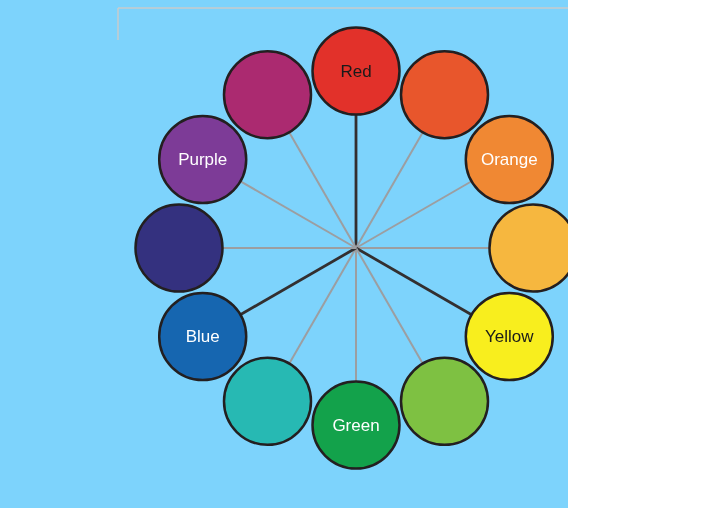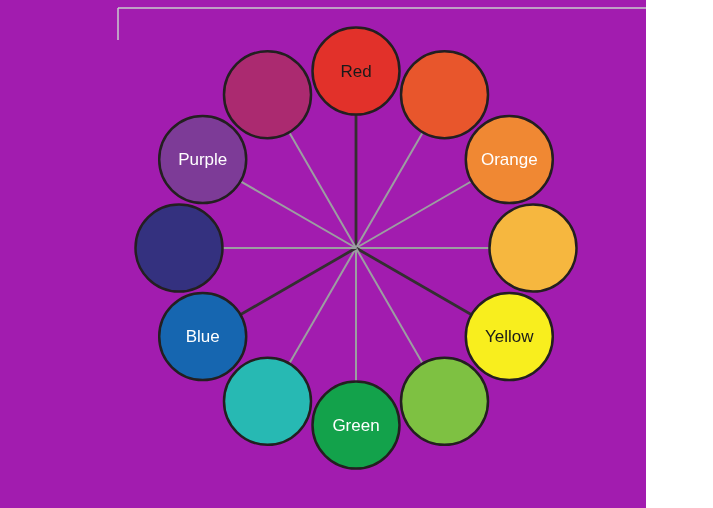--- a/index.html
+++ b/index.html
@@ -2,23 +2,23 @@
 <html><head>
 <meta charset="utf-8">
 <style>
   html, body {
     margin: 0;
     padding: 0;
     background: #ffffff;
   }
   .page {
     position: relative;
-    width: 646px;
+    width: 568px;
     height: 508px;
-    background: #a21caf;
+    background: #7dd3fc;
     overflow: hidden;
     font-family: "Liberation Sans", sans-serif;
   }
   svg {
     display: block;
   }
   svg text {
     font-family: "Liberation Sans", sans-serif;
     font-weight: 400;
   }

